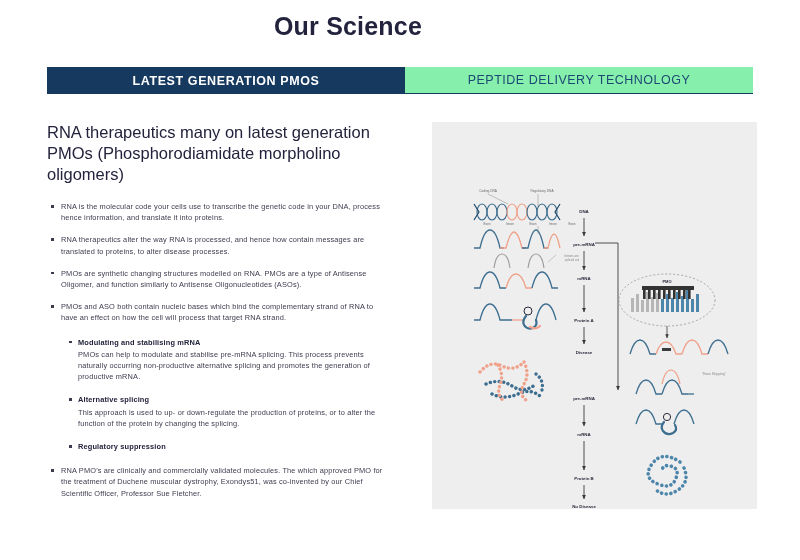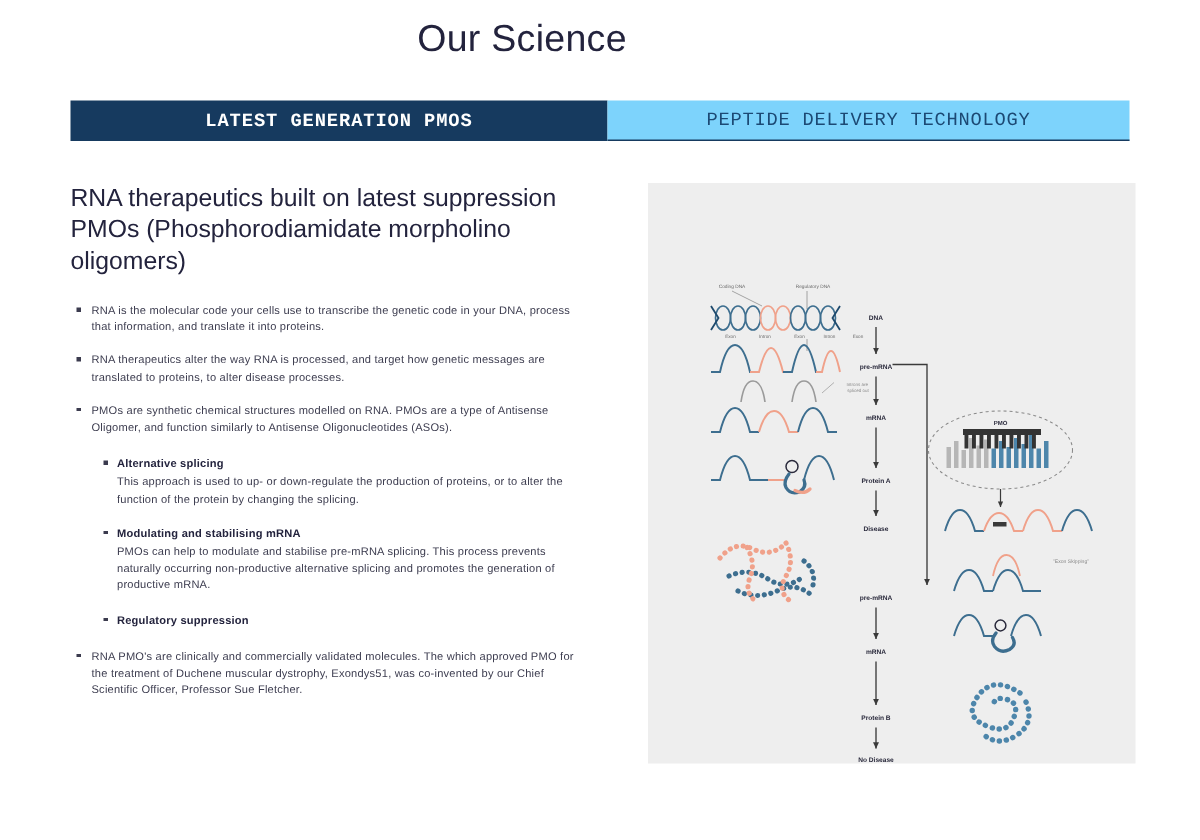--- a/index.html
+++ b/index.html
@@ -22,54 +22,53 @@
   }
 
   
   .page-title {
     position: absolute;
     top: 12px;
     left: 0;
     width: 696px;
     text-align: center;
     font-size: 25px;
-    font-weight: 400;
+    font-weight: 700;
     color: #23233d;
     letter-spacing: 0.2px;
   }
 
   
   .tabs {
     position: absolute;
     top: 67px;
     left: 47px;
     width: 706px;
     height: 27px;
     display: flex;
-    font-family: Liberation Mono, monospace;
   }
   .tab {
     height: 27px;
     display: flex;
     align-items: center;
     justify-content: center;
     font-size: 12.5px;
     font-weight: 700;
     letter-spacing: 0.6px;
     box-sizing: border-box;
     cursor: pointer;
   }
   .tab-active {
     width: 358px;
     background: #163a5f;
     color: #ffffff;
   }
   .tab-inactive {
     width: 348px;
-    background: #7dd3fc;
+    background: #86efac;
     color: #1c4974;
     font-weight: 400;
     letter-spacing: 0.5px;
     border-bottom: 1.5px solid #163a5f;
   }
 
   
   .content {
     position: absolute;
     top: 122px;
@@ -158,36 +157,37 @@
 
   <div class="page-title">Our Science</div>
 
   <div class="tabs">
     <div class="tab tab-active">LATEST GENERATION PMOS</div>
     <div class="tab tab-inactive">PEPTIDE DELIVERY TECHNOLOGY</div>
   </div>
 
   <div class="content">
 
-    <h2 class="section-heading">RNA therapeutics built on latest suppression PMOs (Phosphorodiamidate morpholino oligomers)</h2>
+    <h2 class="section-heading">RNA therapeutics many on latest generation PMOs (Phosphorodiamidate morpholino oligomers)</h2>
 
     <ul class="bullets">
-      <li>RNA is the molecular code your cells use to transcribe the genetic code in your DNA, process that information, and translate it into proteins.</li>
-      <li>RNA therapeutics alter the way RNA is processed, and target how genetic messages are translated to proteins, to alter disease processes.</li>
-      <li>PMOs are synthetic chemical structures modelled on RNA. PMOs are a type of Antisense Oligomer, and function similarly to Antisense Oligonucleotides (ASOs).</li>
+      <li>RNA is the molecular code your cells use to transcribe the genetic code in your DNA, process hence information, and translate it into proteins.</li>
+      <li>RNA therapeutics alter the way RNA is processed, and hence how contain messages are translated to proteins, to alter disease processes.</li>
+      <li>PMOs are synthetic changing structures modelled on RNA. PMOs are a type of Antisense Oligomer, and function similarly to Antisense Oligonucleotides (ASOs).</li>
+      <li>PMOs and ASO both contain nucleic bases which bind the complementary strand of RNA to have an effect on how the cell will process that target RNA strand.</li>
     </ul>
 
     <ul class="sub-bullets">
+      <li>
+        <span class="sub-title">Modulating and stabilising mRNA</span>
+        <span>PMOs can help to modulate and stabilise pre-mRNA splicing. This process prevents naturally occurring non-productive alternative splicing and promotes the generation of productive mRNA.</span>
+      </li>
       <li>
         <span class="sub-title">Alternative splicing</span>
         <span>This approach is used to up- or down-regulate the production of proteins, or to alter the function of the protein by changing the splicing.</span>
-      </li>
-      <li>
-        <span class="sub-title">Modulating and stabilising mRNA</span>
-        <span>PMOs can help to modulate and stabilise pre-mRNA splicing. This process prevents naturally occurring non-productive alternative splicing and promotes the generation of productive mRNA.</span>
       </li>
       <li>
         <span class="sub-title">Regulatory suppression</span>
       </li>
     </ul>
 
     <ul class="bullets">
       <li>RNA PMO's are clinically and commercially validated molecules. The which approved PMO for the treatment of Duchene muscular dystrophy, Exondys51, was co-invented by our Chief Scientific Officer, Professor Sue Fletcher.</li>
     </ul>
 

